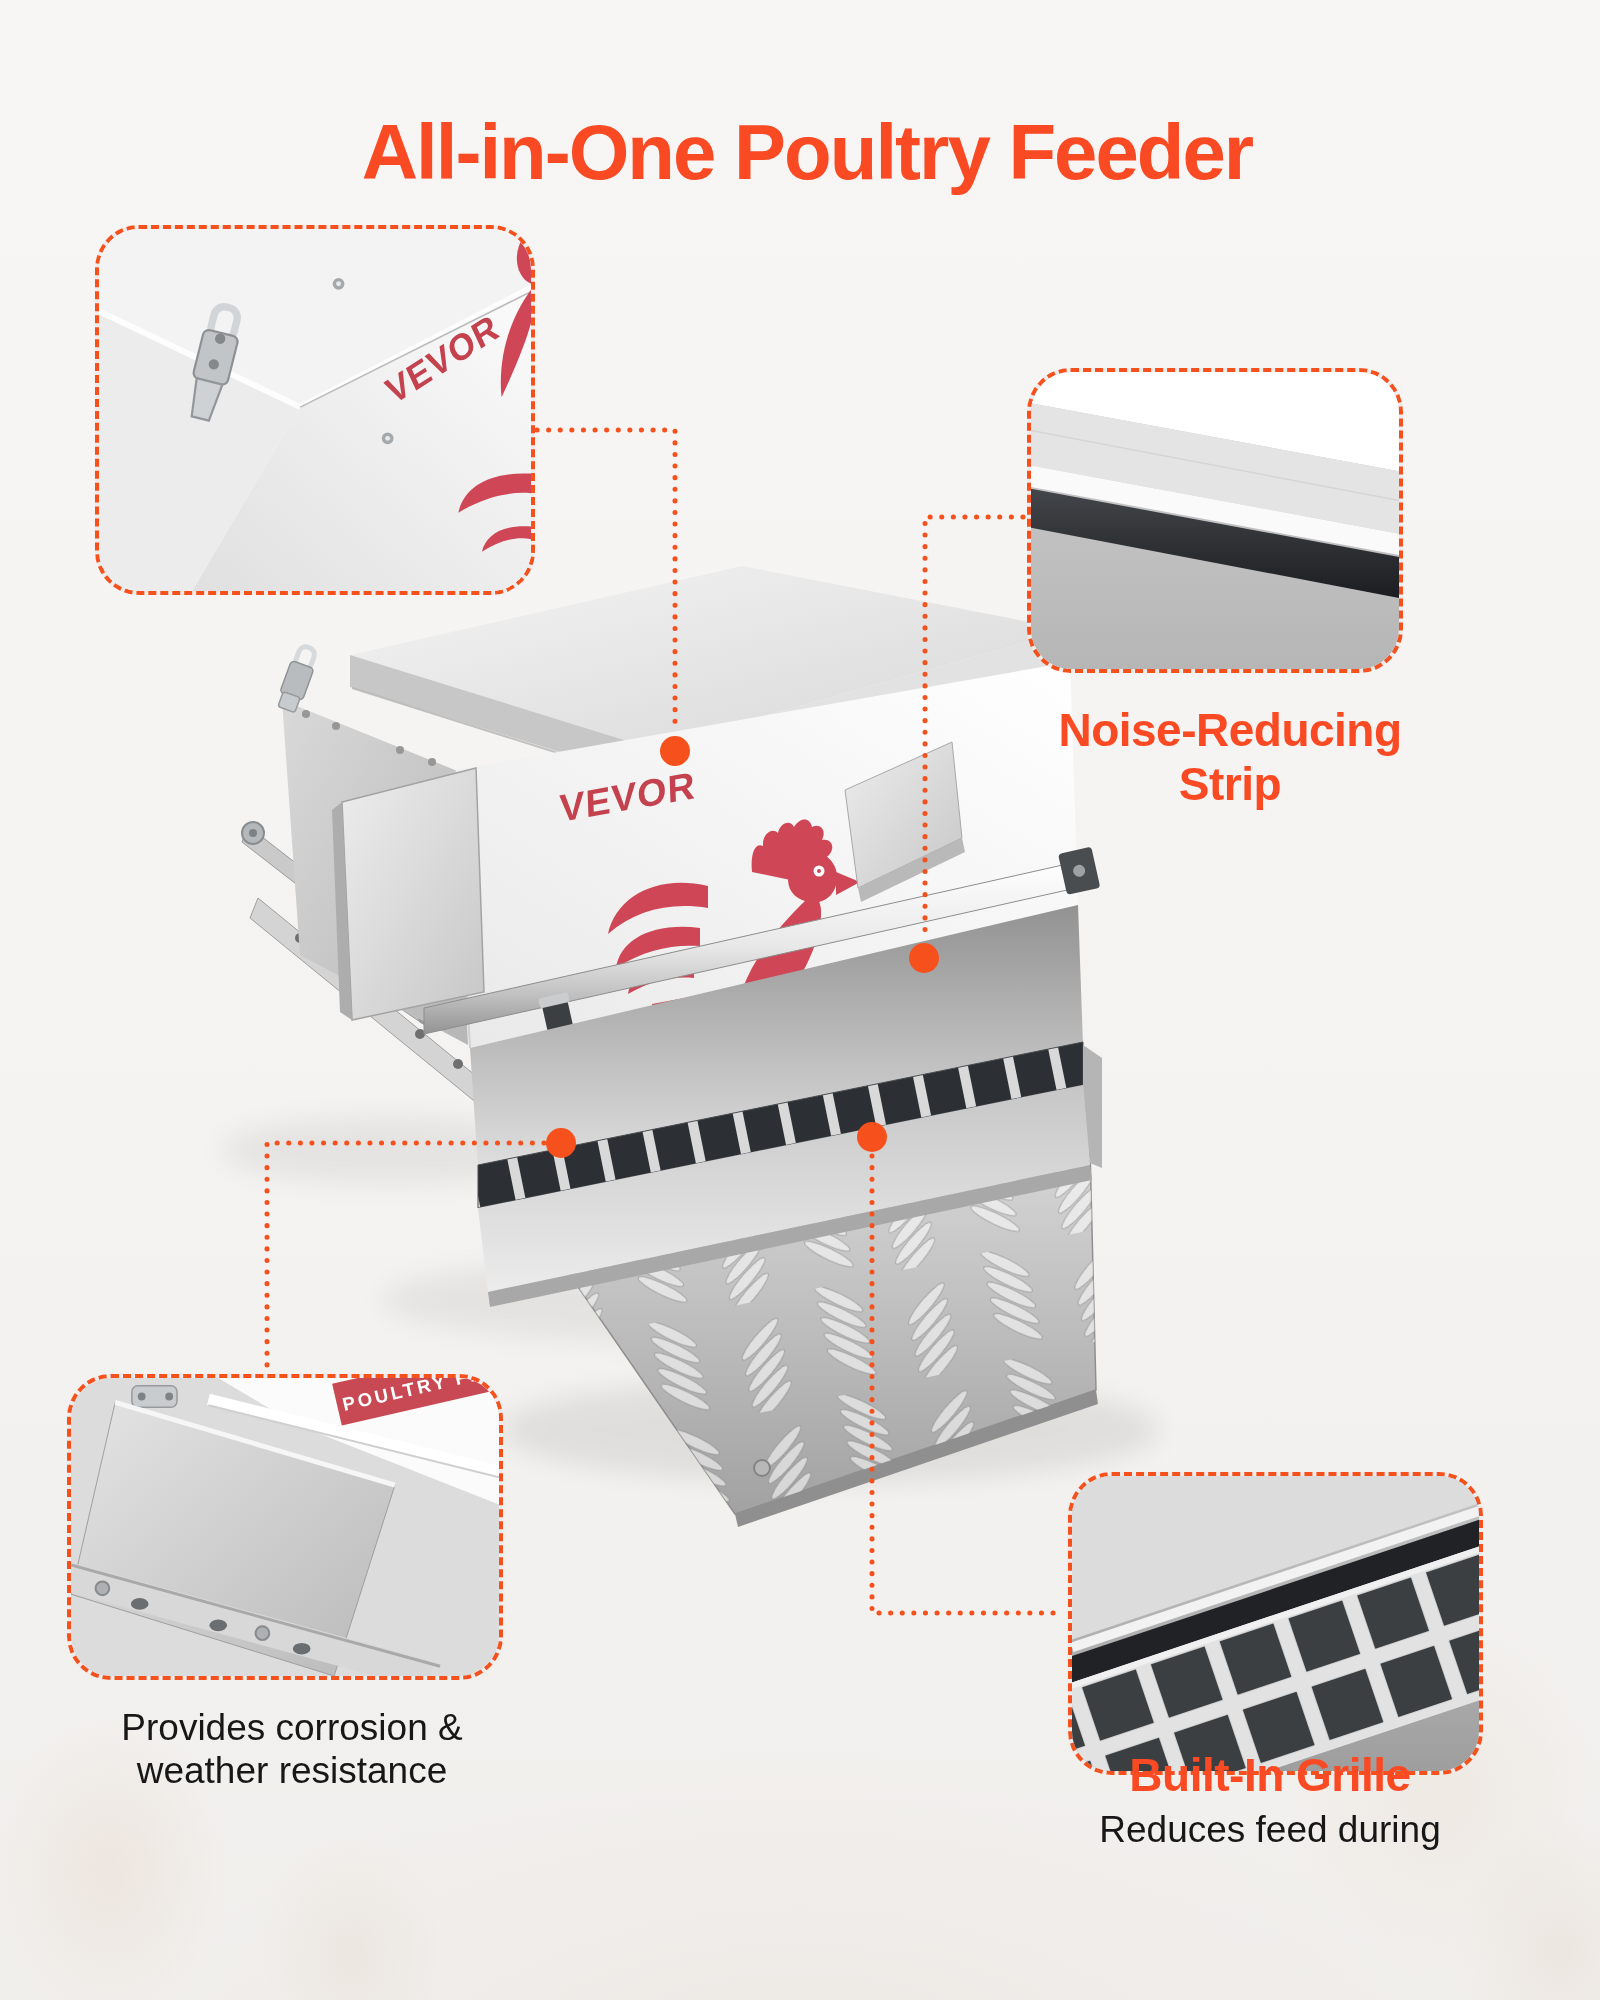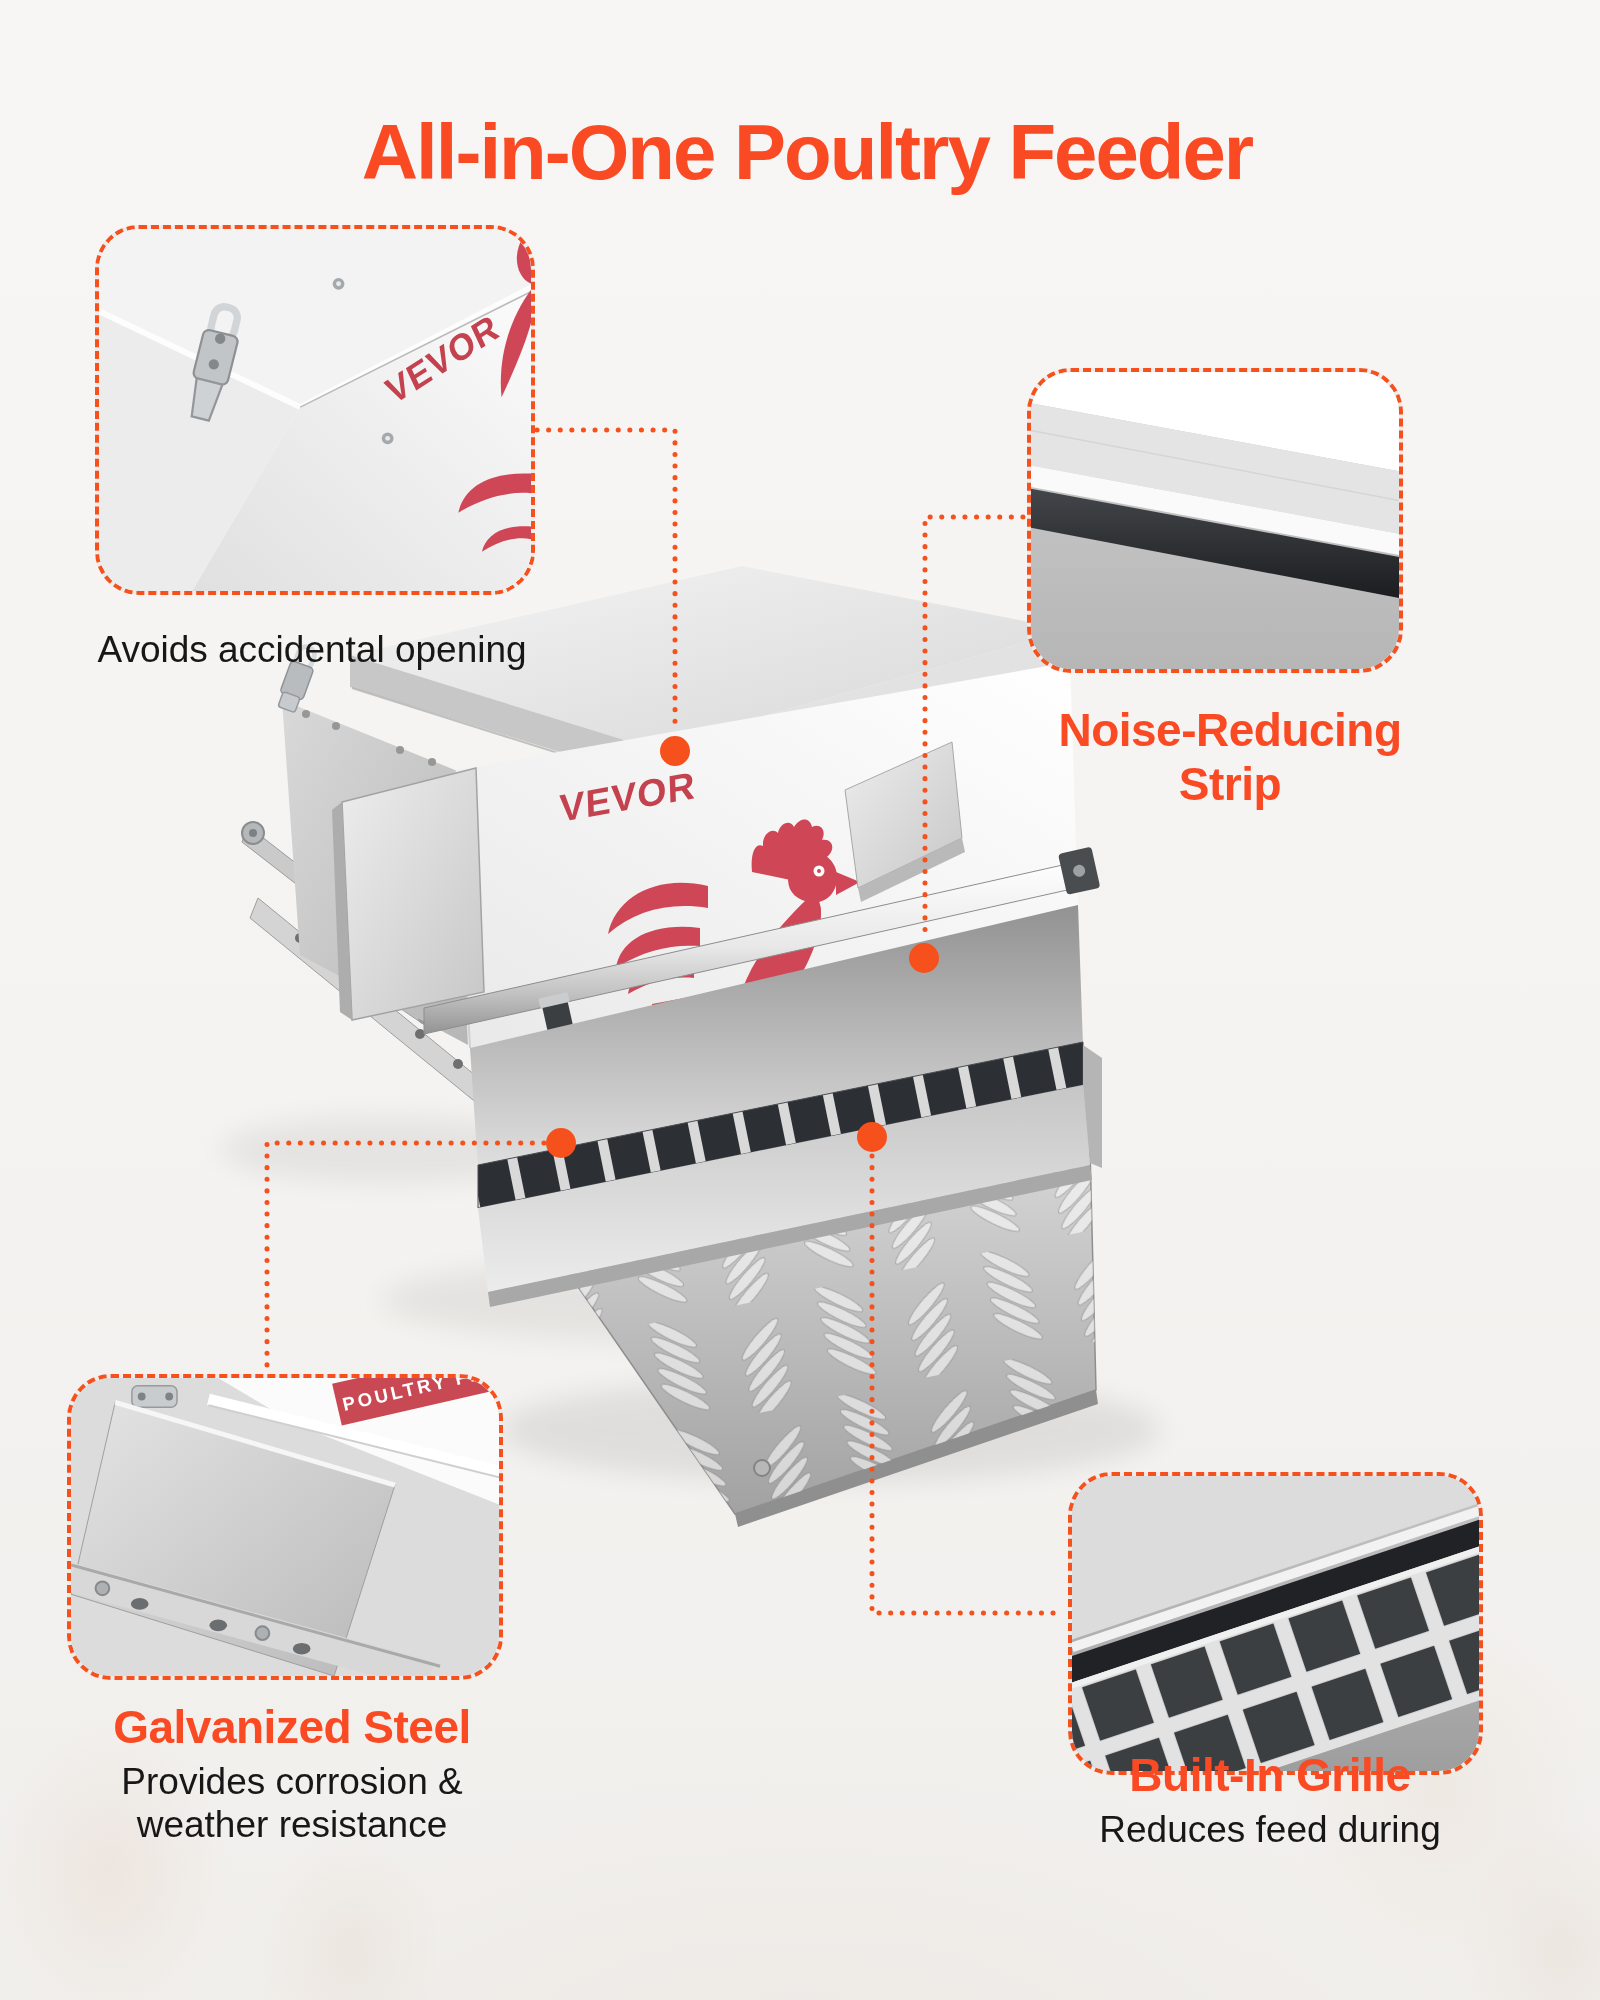--- a/index.html
+++ b/index.html
@@ -350,28 +350,26 @@
     <path d="M0,176 L415,36" stroke="#f2f2f2" stroke-width="10"></path>
     <polygon points="0,185 415,45 415,78 0,218" fill="#202225"></polygon>
     <g transform="translate(0,212) rotate(-18.6)">
       <rect x="-20" y="0" width="520" height="150" fill="url(#lattice)"></rect>
       <rect x="-20" y="0" width="520" height="6" fill="#f0f0f0"></rect>
     </g>
   </svg>
 </div>
 
 <div class="co-text" id="txt-lid">
-  <div class="co-desc">Avoids accidental opening</div>
 </div>
 
 <div class="co-text" id="txt-strip">
   <div class="co-title">Noise-Reducing Strip</div>
 </div>
 
 <div class="co-text" id="txt-steel">
-  <div class="co-title">Galvanized Steel</div>
   <div class="co-desc">Provides corrosion &amp; weather resistance</div>
 </div>
 
 <div class="co-text" id="txt-grille">
   <div class="co-title">Built-In Grille</div>
   <div class="co-desc">Reduces feed during</div>
 </div>
 
 </body></html>

